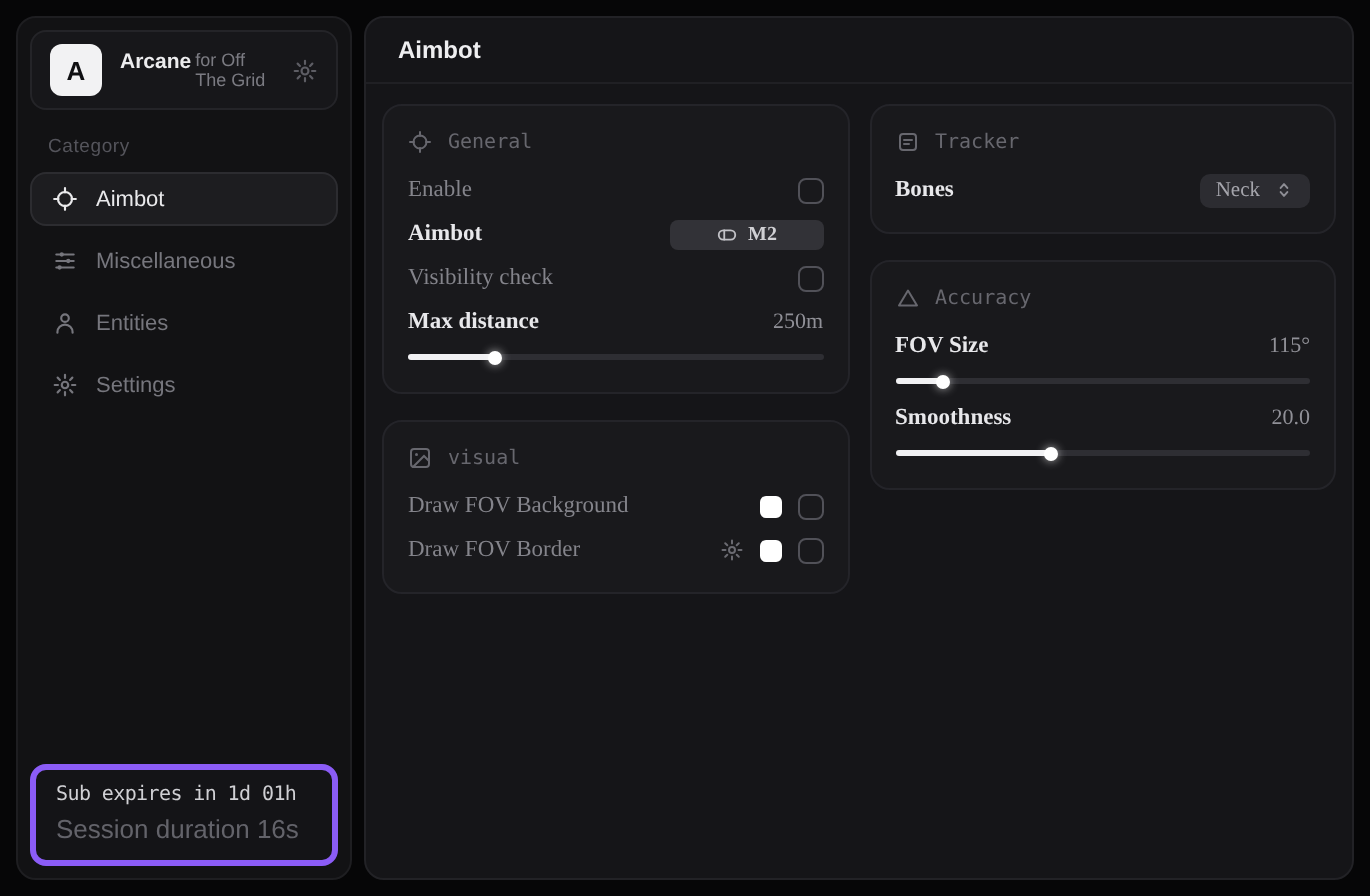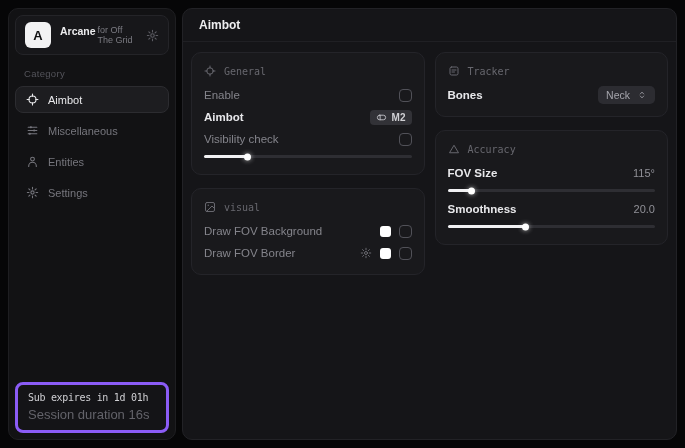--- a/index.html
+++ b/index.html
@@ -72,33 +72,33 @@
     border-radius:10px; padding:9px 12px 10px;
   }
   .card-header {
     display:flex; align-items:center; gap:8px;
     padding:3px 0 7px; color:#67676e;
     font-family:"DejaVu Sans Mono", monospace; font-size:10px;
   }
   .card-header .cicon { display:flex; color:#67676e; }
   .row {
     display:flex; align-items:center; justify-content:space-between;
-    min-height:22px; font-size:11.5px; color:#84848b;
+    min-height:22px; font-size:11.5px; color:#84848b;font-family:Liberation Serif, serif;
   }
   .row .lbl.bright { color:#e8e8eb; font-weight:bold; }
   .val { font-size:11px; color:#909097; }
   .controls { display:flex; align-items:center; gap:8px; }
   .checkbox {
     width:13px; height:13px; border:1.5px solid #515158; border-radius:4px;
     background:transparent; flex:0 0 auto;
   }
   .swatch { width:11px; height:11px; background:#ffffff; border-radius:3px; flex:0 0 auto; }
   .kbd-badge {
     display:flex; align-items:center; gap:5px;
-    background:#323237; border-radius:4px; padding:2px 6px;
+    background:#323237; border-radius:4px; padding:2px 23px;
     color:#d0d0d4; font-size:10px; font-weight:bold;
   }
   .kbd-badge .micon { display:flex; color:#c2c2c7; }
   .select-btn {
     display:flex; align-items:center; gap:7px;
     background:#2c2c31; border-radius:5px; padding:3px 8px;
     color:#a5a5ac; font-size:10.5px;
   }
   .select-btn .sicon { display:flex; color:#8e8e95; }
   .slider { position:relative; height:3px; background:#2e2e33; border-radius:2px; margin:5px 0 6px; }
@@ -216,20 +216,24 @@
             </span>
             <span>M2</span>
           </span>
         </div>
 
         <div class="row">
           <span class="lbl">Visibility check</span>
           <span class="checkbox"></span>
         </div>
 
+        <div class="row">
+          <span class="lbl bright">Max distance</span>
+          <span class="val">250m</span>
+        </div>
         <div class="slider">
           <div class="fill" style="width: 21%;">
             <div class="thumb"></div>
           </div>
         </div>
       </div>
 
       <div class="card">
         <div class="card-header">
           <span class="cicon">

